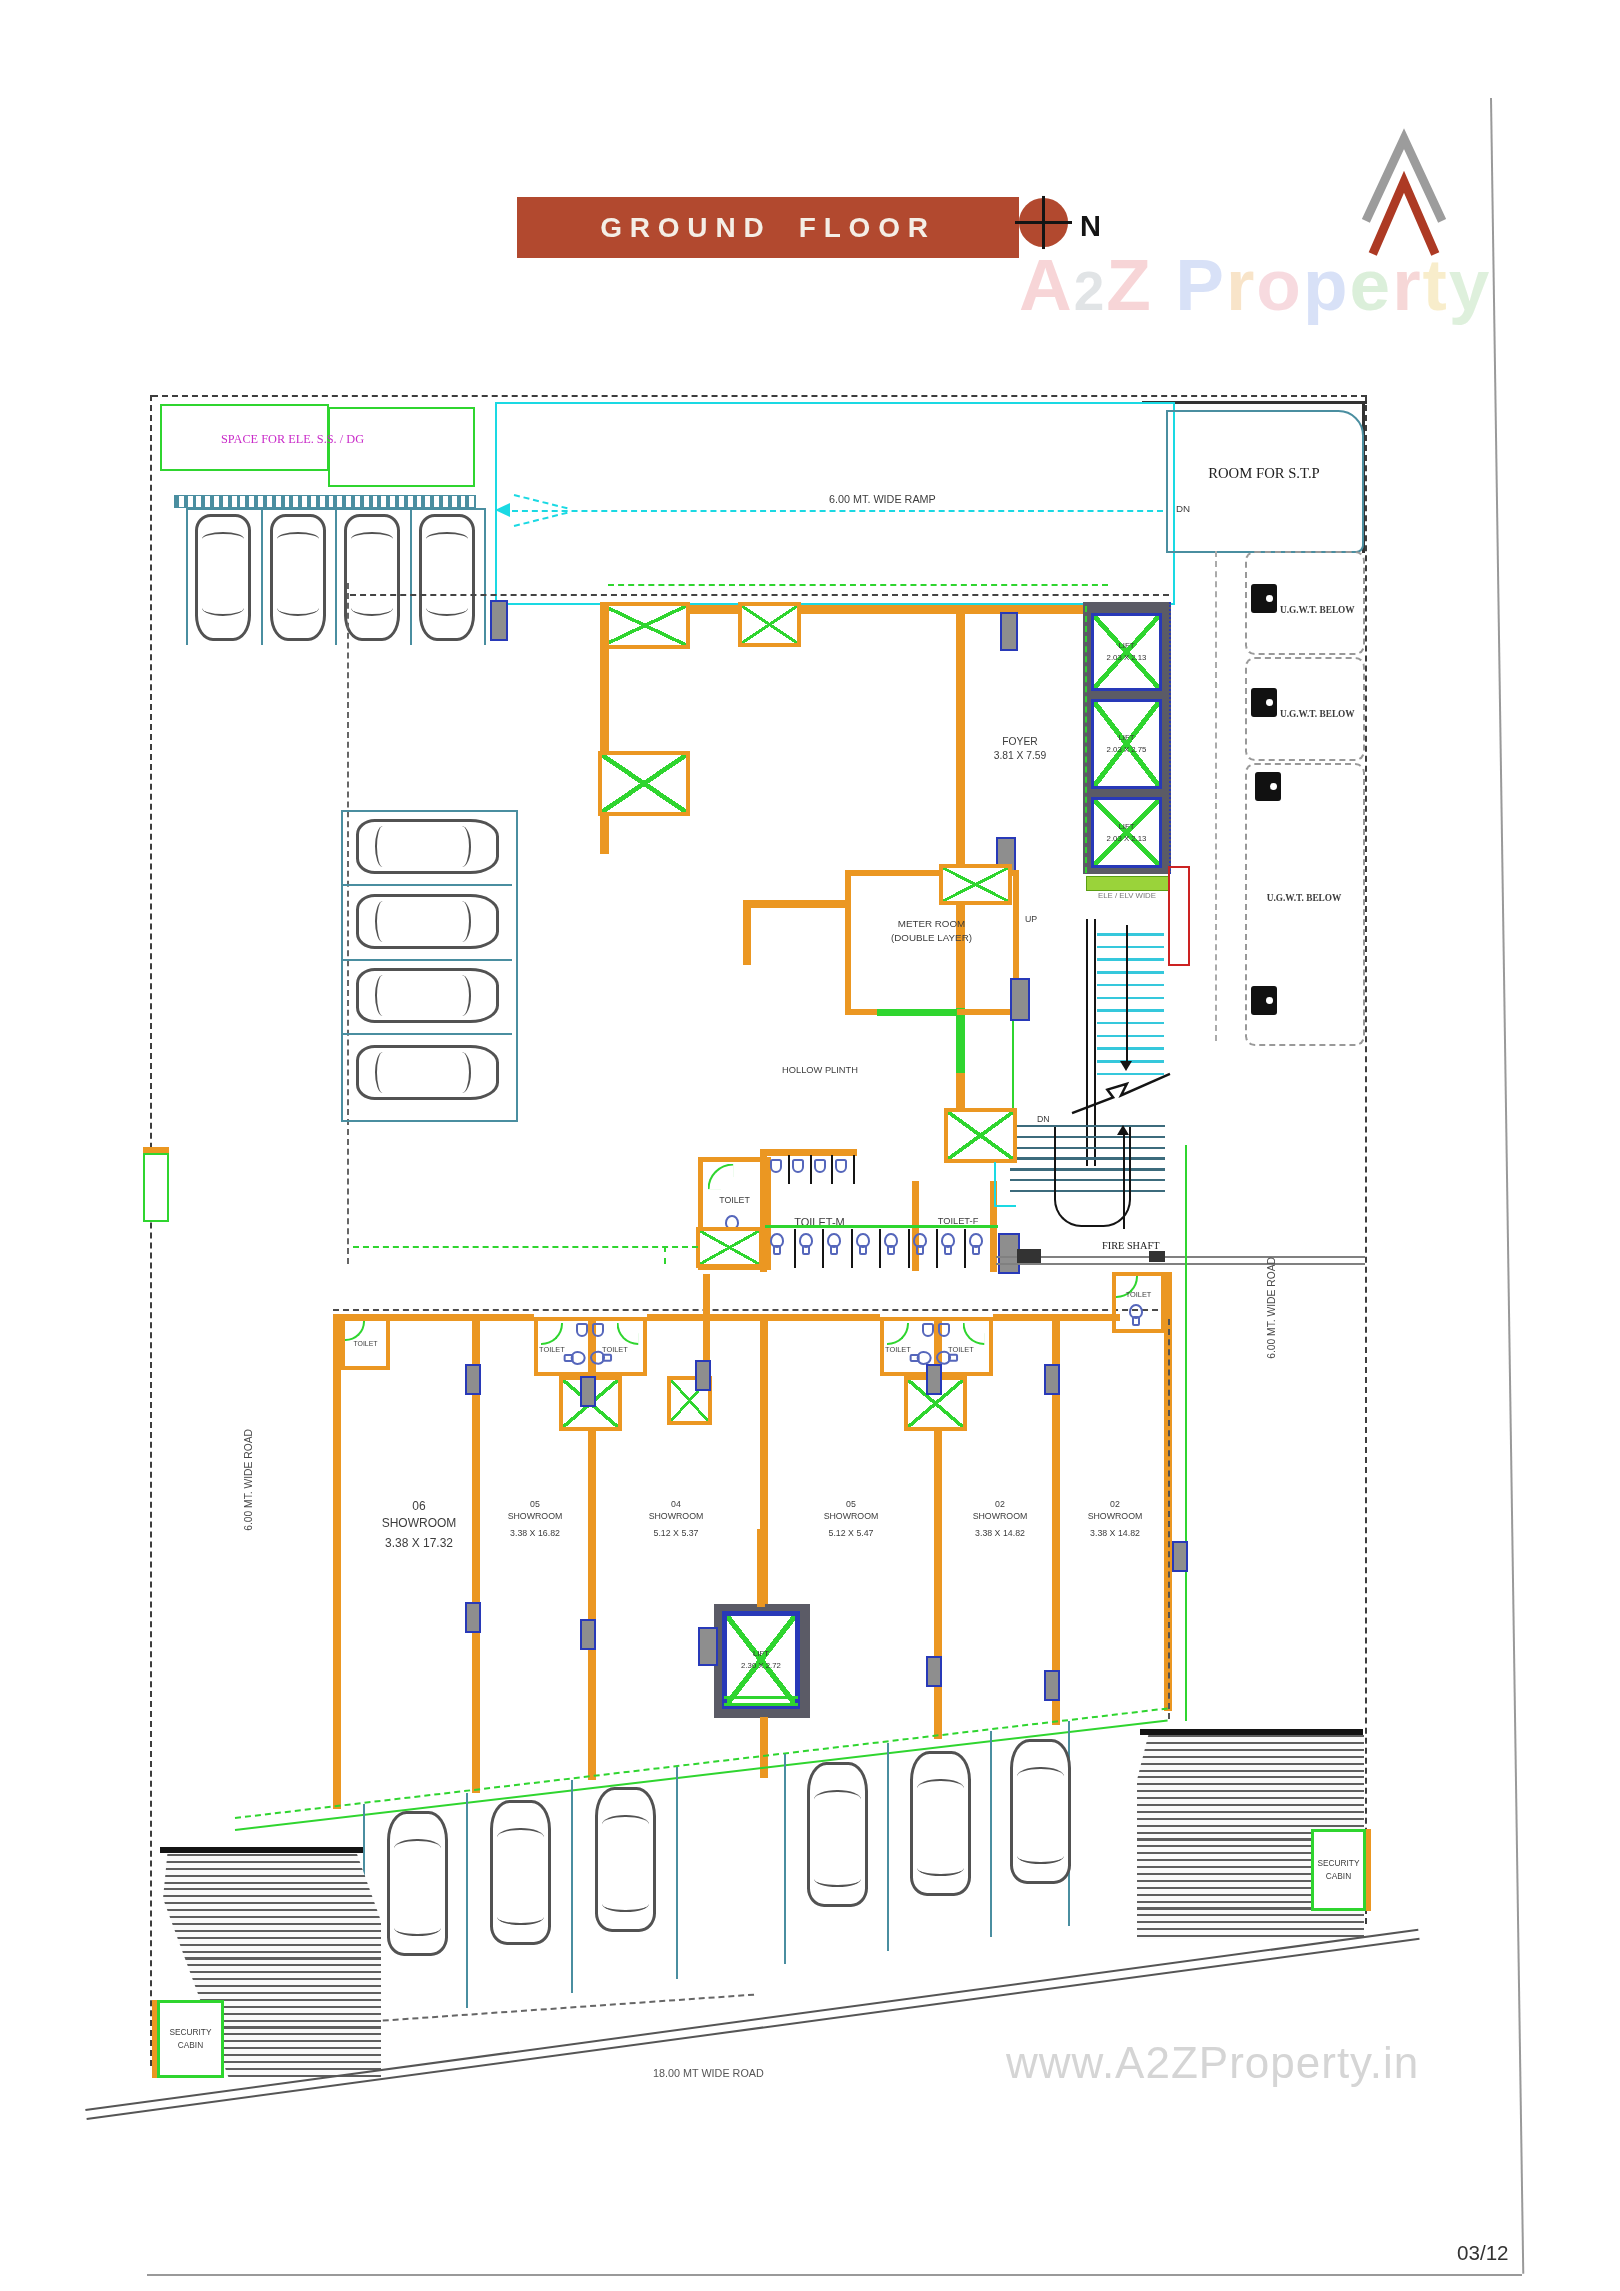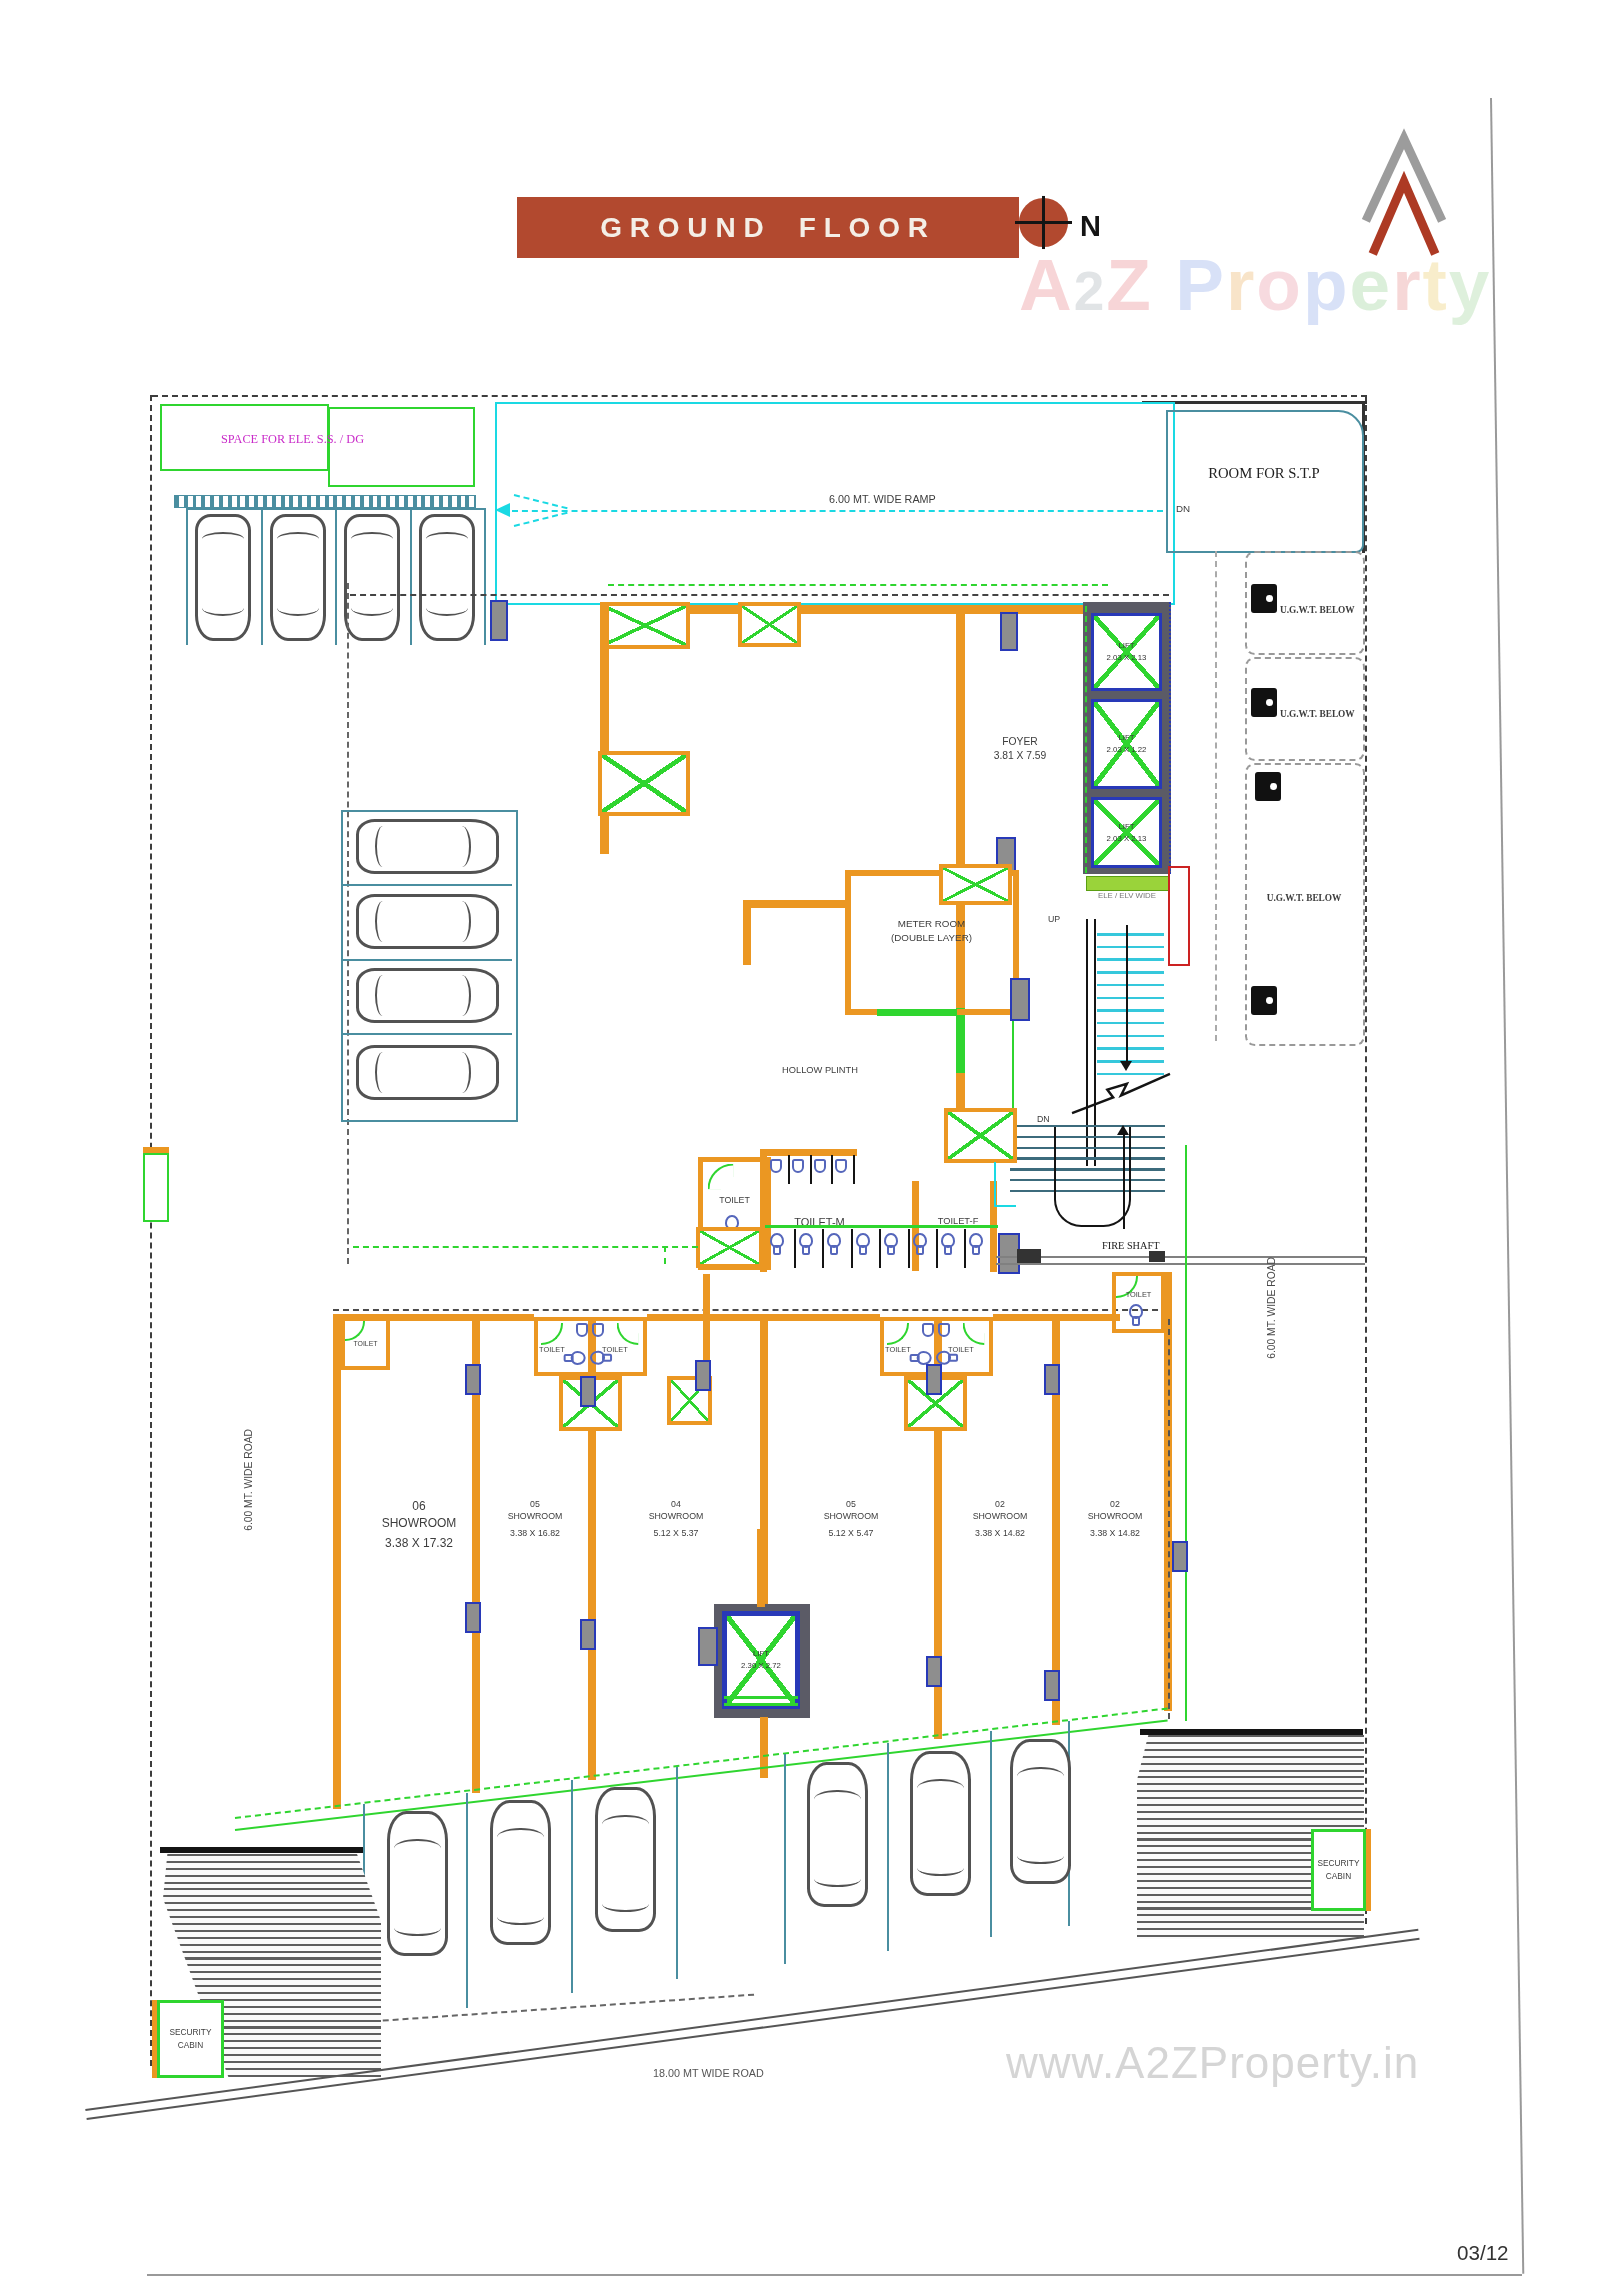--- a/index.html
+++ b/index.html
@@ -157,34 +157,34 @@
   </div>
 
   <div class="abs" style="left:1083px;top:602px;width:88px;height:272px;background:#5b5b66;border-right:2.9px dotted #2839b8;box-sizing:border-box"></div>
   <div class="gdash-v" style="left:1085px;top:606px;height:267px"></div>
   <div class="lift" style="left:1091px;top:613px;width:71px;height:78px">
     <span>LIFT</span>
     <span>2.03 X 2.13</span>
   </div>
   <div class="lift" style="left:1091px;top:699px;width:71px;height:90px">
     <span>LIFT</span>
-    <span>2.03 X 1.22</span>
+    <span>2.03 X 2.75</span>
   </div>
   <div class="lift" style="left:1091px;top:797px;width:71px;height:71px">
     <span>LIFT</span>
     <span>2.03 X 2.13</span>
   </div>
   <div class="abs" style="left:1086px;top:876px;width:82px;height:12.7px;background:#9ad33a;border:1px solid #5a9e12"></div>
   <div class="lbl ctr" style="left:1076px;top:891px;width:102px;font-size:7.8px;color:#777">ELE / ELV WIDE</div>
   <div class="abs" style="left:1168px;top:866px;width:17.6px;height:96px;border:2.5px solid #cc2222"></div>
 
   <div class="vline-k" style="left:1086px;top:919px;height:247px;border-width:2px"></div>
   <div class="vline-k" style="left:1094px;top:919px;height:247px;border-width:2px"></div>
   <div class="treads" style="left:1097px;top:933px;width:67px;height:147px"></div>
-  <div class="lbl" style="left:1048px;top:913px;font-size:8.8px">UP</div>
+  <div class="lbl" style="left:1025px;top:913px;font-size:8.8px">UP</div>
   <div class="vline-k" style="left:1126px;top:925px;height:137px"></div>
   <div class="tri" style="left:1120px;top:1061px;border-left:6.9px solid transparent;border-right:6.9px solid transparent;border-top:10.8px solid #141414"></div>
   <svg class="abs" style="left:1070px;top:1070px" width="102" height="47" viewBox="0 0 104 48">
     <polyline points="2,44 44,28 38,20 58,14 52,26 102,4" fill="none" stroke="#141414" stroke-width="2.5"></polyline>
   </svg>
   <div class="treads2" style="left:1010px;top:1125px;width:155px;height:73px"></div>
   <div class="abs" style="left:1054px;top:1127px;width:73px;height:98px;border:2.5px solid #141414;border-top:none;border-radius:0 0 27.4px 27.4px"></div>
   <div class="vline-k" style="left:1123px;top:1135px;height:94px"></div>
   <div class="tri" style="left:1117px;top:1125px;border-left:6.9px solid transparent;border-right:6.9px solid transparent;border-bottom:10.8px solid #141414"></div>
   <div class="lbl" style="left:1037px;top:1113px;font-size:8.8px">DN</div>

